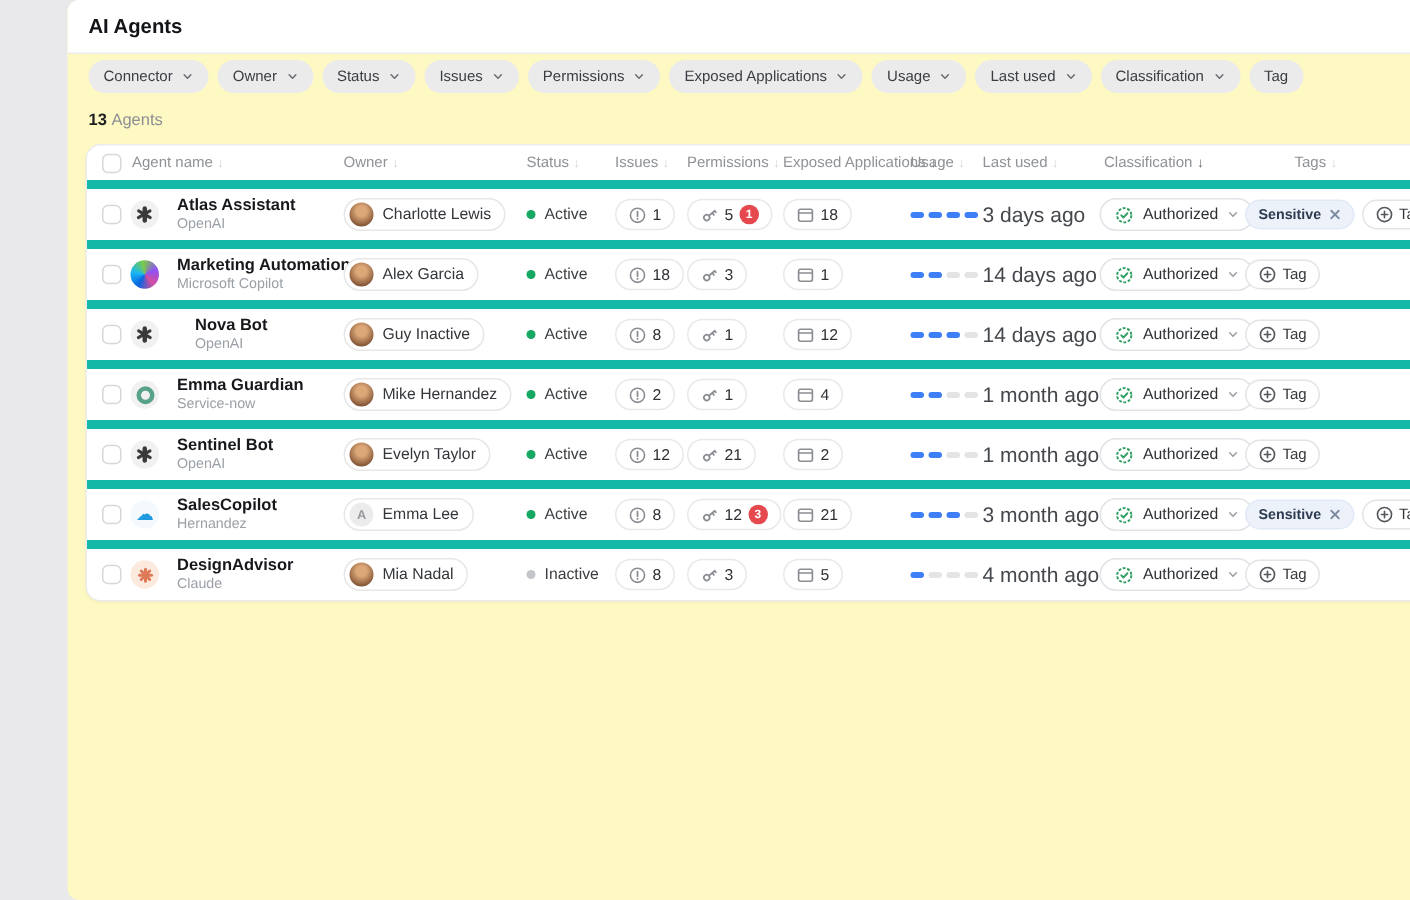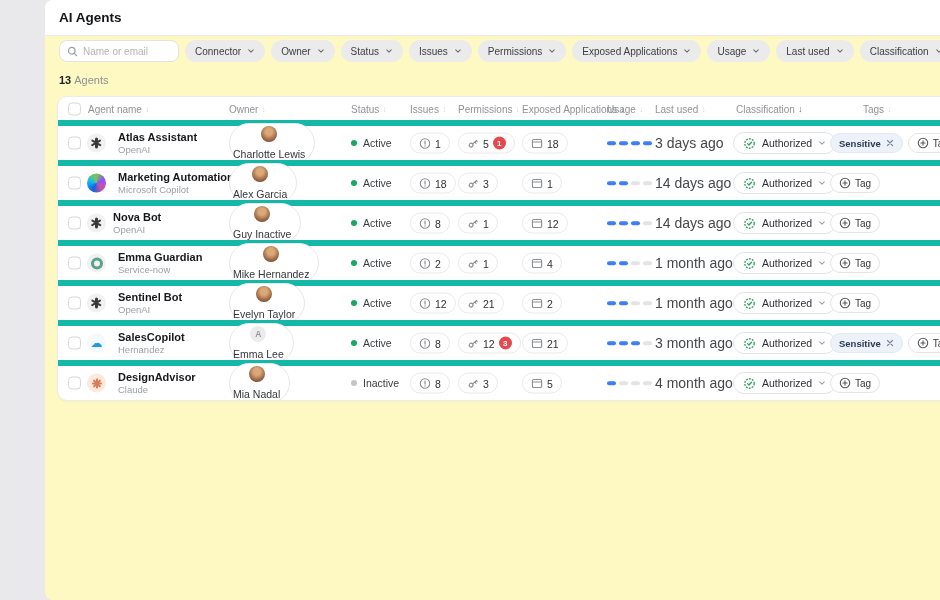--- a/index.html
+++ b/index.html
@@ -52,21 +52,21 @@
   .logo .spoke{ position:absolute; left:50%; top:50%; border-radius:2px; }
   .spoke-dark{ width:2.4px; height:11px; margin:-5.5px 0 0 -1.2px; background:#3a3a3a; }
   .spoke-orange{ width:2px; height:10px; margin:-5px 0 0 -1px; background:#dd7a57; }
   .sn-ring{ position:absolute; left:50%; top:50%; width:12px; height:12px; margin:-6px 0 0 -6px;
             border:3.4px solid #58a28a; border-radius:50%; }
   .agentname{ font-size:11px; font-weight:700; color:#16181c; line-height:12px; }
   .platform{ font-size:9.5px; color:#9ba0a6; line-height:11px; margin-top:1px; }
   
   .ownerpill{ display:flex; align-items:center; gap:6px; border:1px solid #e7e7e8;
               border-radius:999px; background:#fff; padding:2px 9px 2px 3px;
-              font-size:10.5px; color:#33363a; cursor:pointer;flex-direction:column; }
+              font-size:10.5px; color:#33363a; cursor:pointer; }
   .avatar{ width:16px; height:16px; border-radius:50%; flex:none;
            background:radial-gradient(circle at 50% 36%,#dca878 26%,#8a5a3b 72%,#50331e 100%); }
   .avatar-letter{ background:#ececec; color:#96999e; font-size:8.5px; font-weight:700;
                   display:flex; align-items:center; justify-content:center; }
   
   .dot{ width:6px; height:6px; border-radius:50%; margin-right:6px; }
   .dot-active{ background:#17a864; }
   .dot-inactive{ background:#c3c5c8; }
   .statustext{ font-size:10.5px; color:#3a3d41; }
   
@@ -92,29 +92,20 @@
 </style>
 </head>
 <body>
 
 <div class="screen">
   <header class="topbar">
     <h1>AI Agents</h1>
   </header>
 
   <div class="filterbar">
-    <div class="search">
-      <span class="icon">
-        <svg width="11" height="11" viewBox="0 0 12 12">
-            <circle cx="5.2" cy="5.2" r="3.6" fill="none" stroke="#9aa0a6" stroke-width="1.3"></circle>
-            <path d="M8 8l2.6 2.6" stroke="#9aa0a6" stroke-width="1.3" stroke-linecap="round"></path>
-          </svg>
-      </span>
-      <input placeholder="Name or email" style="">
-    </div>
     <div id="filter-pills" style="display:flex;gap:6px;">
         <button class="fpill">
           <span>Connector</span>
           <span class="icon">
             <svg width="8" height="8" viewBox="0 0 10 10">
               <path d="M2.2 3.6l2.8 2.8 2.8-2.8" fill="none" stroke="#6b6e73" stroke-width="1.3" stroke-linecap="round" stroke-linejoin="round"></path>
             </svg>
           </span>
         </button>
         <button class="fpill">
@@ -450,21 +441,21 @@
           <div class="cell" style="left: 10px;">
             <div class="cb"></div>
           </div>
           <div class="cell" style="left: 29px;">
             <span class="logo logo-openai">
               <span class="spoke spoke-dark" style="transform: rotate(0deg);"></span>
               <span class="spoke spoke-dark" style="transform: rotate(60deg);"></span>
               <span class="spoke spoke-dark" style="transform: rotate(120deg);"></span>
             </span>
           </div>
-          <div class="cell" style="left: 55px;">
+          <div class="cell" style="left: 72px;">
             <div>
               <div class="agentname">Nova Bot</div>
               <div class="platform">OpenAI</div>
             </div>
           </div>
           <div class="cell" style="left: 171px;">
             <div class="ownerpill">
               <span class="avatar"></span>
               <span>Guy Inactive</span>
             </div>

